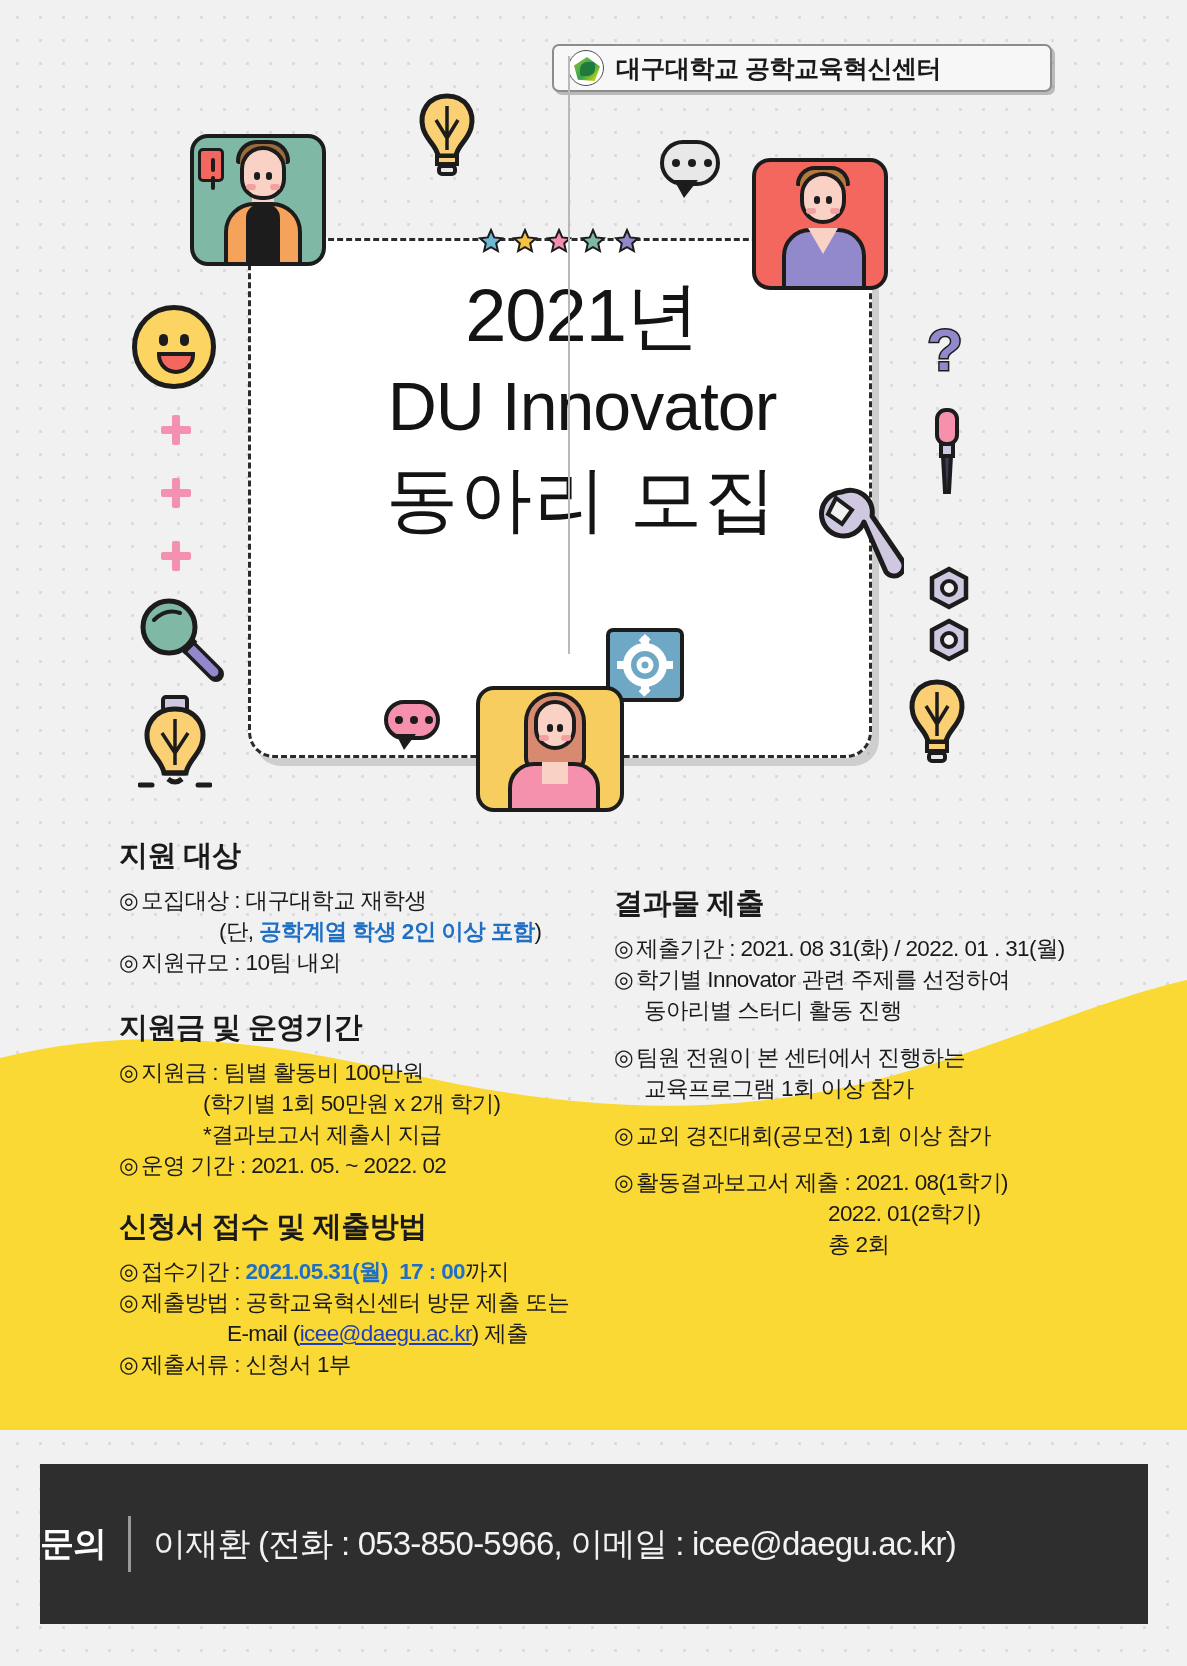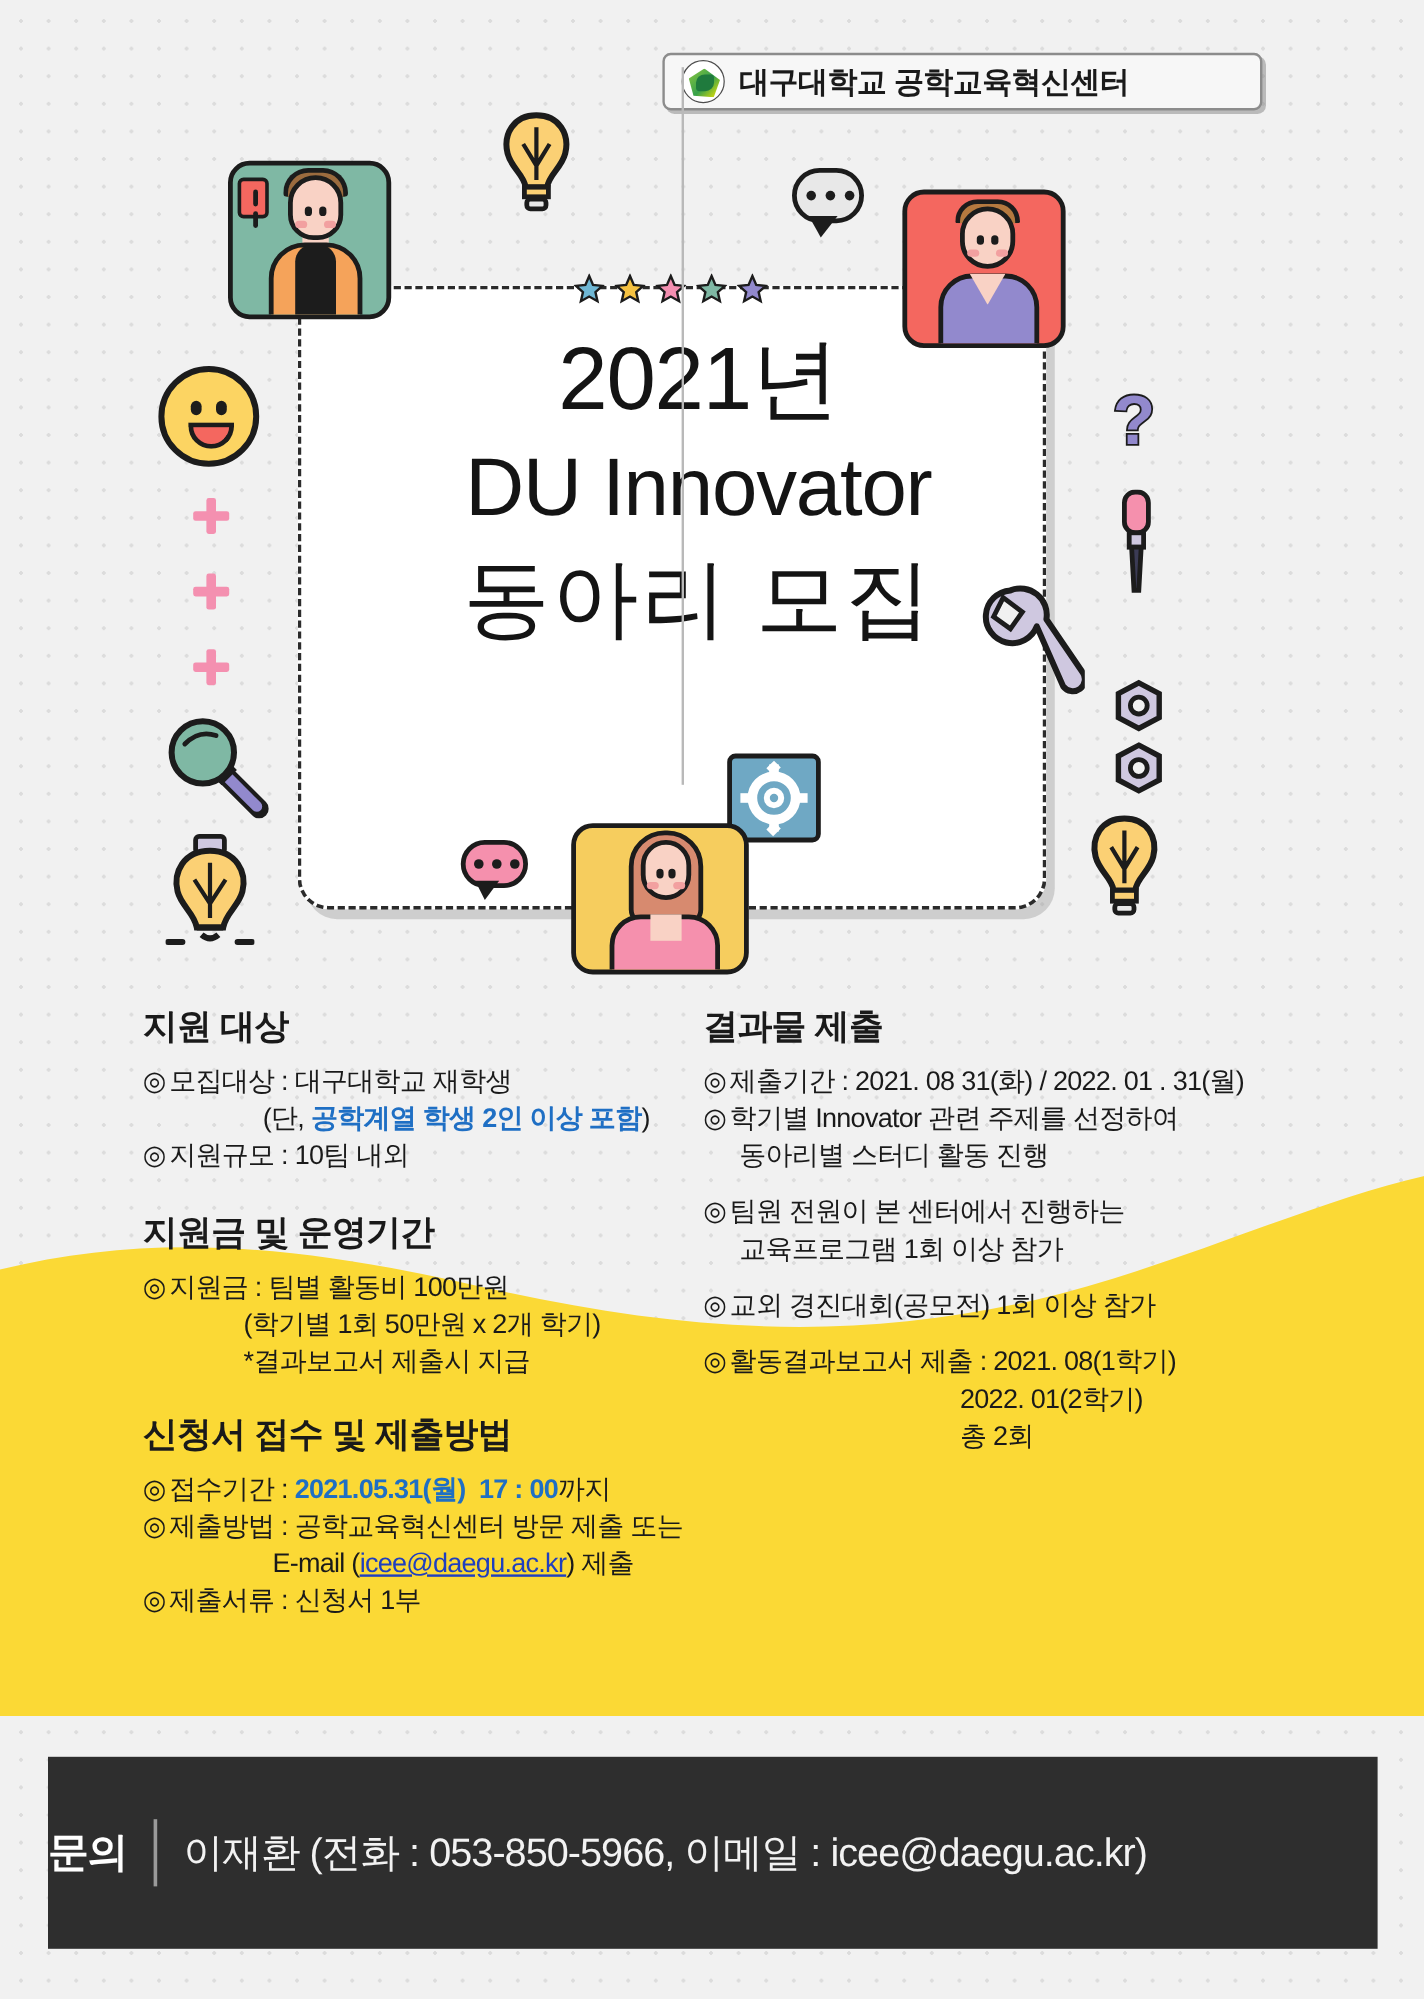--- a/index.html
+++ b/index.html
@@ -184,21 +184,21 @@
   .bdot { position:absolute; width:8px; height:8px; background:#1c1c1c; border-radius:50%; top:50%;
           margin-top:-4px; }
 
   .gear-card { position:absolute; left: 606px; top: 628px; width: 78px; height: 74px;
           background:#6fa8c4; border:4px solid #1c1c1c; border-radius:7px; z-index:6; }
 
   
   .content { position: absolute; left: 0; top: 836px; width: 1187px; height: 600px; z-index: 8; }
   .col { position: absolute; top: 0; }
   .col-left  { left: 72px;  width: 506px; margin-left: 47px; }
-  .col-right { left: 578px; width: 560px; }
+  .col-right { left: 606px; width: 560px; margin-top: 48px; }
 
   .divider {
     position:absolute; left: 568px; top: 56px; width: 2px; height: 598px;
     background: #b9b9b9; z-index: 8;
   }
 
   .sec-title {
     font-size: 29px; font-weight: bold; color: #1a1a1a;
     letter-spacing: -0.5px; margin-bottom: 9px;
   }
@@ -439,20 +439,21 @@
         <li><span class="bul">◎</span><span>모집대상 : 대구대학교 재학생</span></li>
         <li style="padding-left:100px"><span>(단, </span><span class="blue">공학계열 학생 2인 이상 포함</span><span>)</span></li>
         <li><span class="bul">◎</span><span>지원규모 : 10팀 내외</span></li>
       </ul>
 
       <div class="sec-title" style="margin-top:30px">지원금 및 운영기간</div>
       <ul class="bullets">
         <li><span class="bul">◎</span><span>지원금 : 팀별 활동비 100만원</span></li>
         <li style="padding-left:84px"><span>(학기별 1회 50만원 x 2개 학기)</span></li>
         <li style="padding-left:84px"><span>*결과보고서 제출시 지급</span></li>
+        <li><span class="bul">◎</span><span>운영 기간 : 2021. 05. ~ 2022. 02</span></li>
       </ul>
 
       <div class="sec-title" style="margin-top:26px">신청서 접수 및 제출방법</div>
       <ul class="bullets">
         <li><span class="bul">◎</span><span>접수기간 : </span><span class="blue">2021.05.31(월)  17 : 00</span><span>까지</span></li>
         <li><span class="bul">◎</span><span>제출방법 : 공학교육혁신센터 방문 제출 또는</span></li>
         <li style="padding-left:108px"><span>E-mail (</span><span class="link">icee@daegu.ac.kr</span><span>) 제출</span></li>
         <li><span class="bul">◎</span><span>제출서류 : 신청서 1부</span></li>
       </ul>
 

